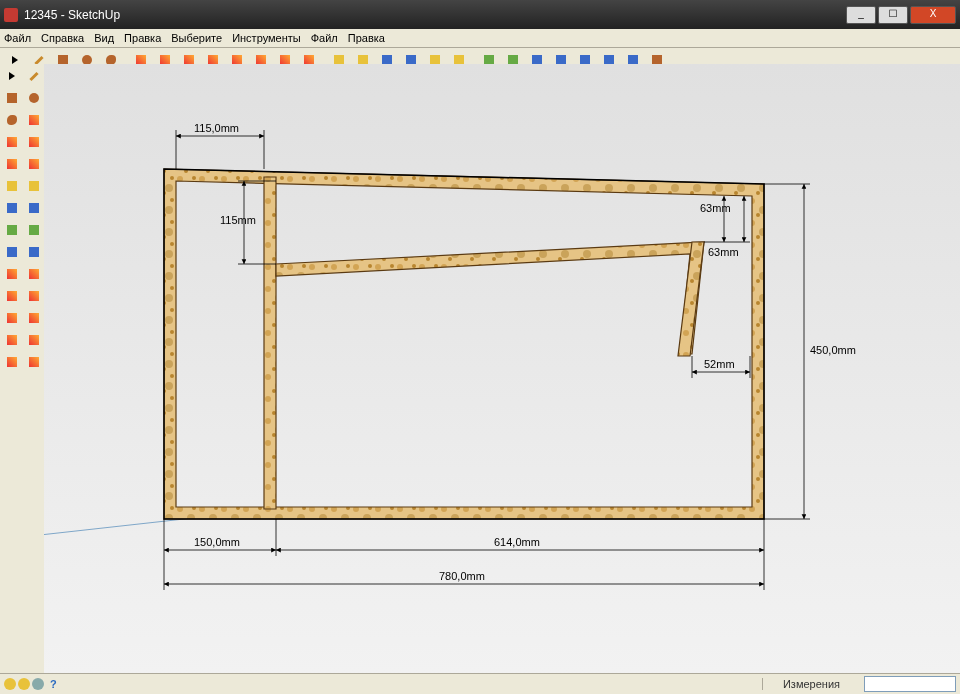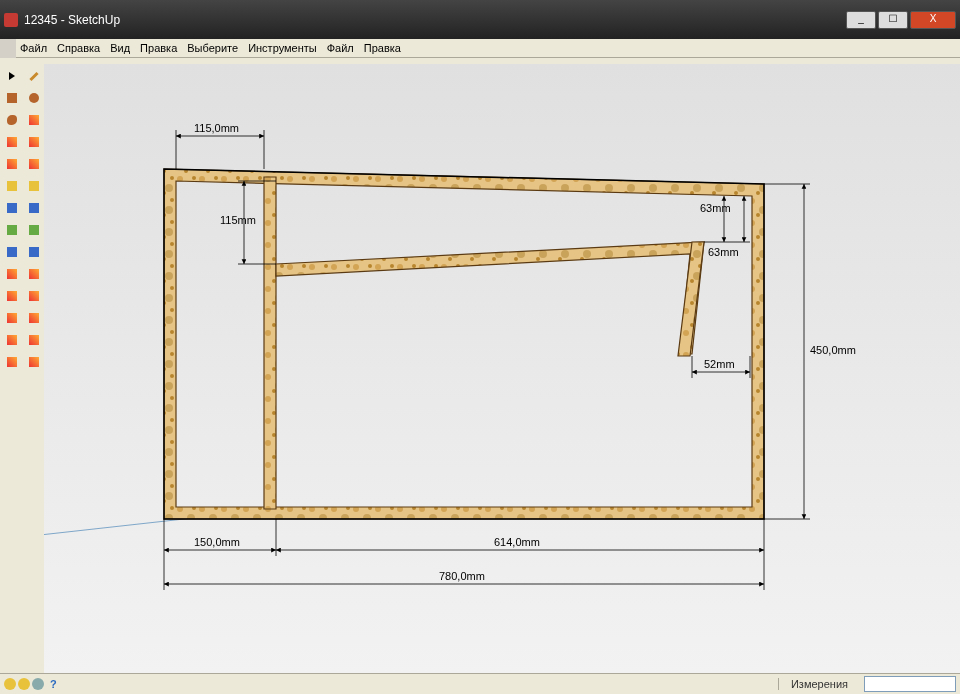--- a/index.html
+++ b/index.html
@@ -1,29 +1,29 @@
 <!DOCTYPE html>
 <html><head>
 <meta charset="utf-8">
 <style>
   html,body{margin:0;padding:0;width:960px;height:694px;overflow:hidden;
     font-family:Tahoma,Arial,sans-serif;font-size:11px;background:#d4d0c8;}
   
-  #titlebar{height:39px;background:linear-gradient(#444,#222);color:#fff;
+  #titlebar{height:29px;background:linear-gradient(#444,#222);color:#fff;
     display:flex;align-items:center;padding:0 4px;font-size:12px;}
   #titlebar .app-icon{width:14px;height:14px;background:#c53a32;
     border-radius:2px;margin-right:6px;display:inline-block;}
   #titlebar .spacer{flex:1;}
   .win-btn{width:28px;height:16px;margin-left:2px;border:1px solid #555;
     background:#ddd;color:#000;font-size:10px;line-height:14px;
     text-align:center;border-radius:2px;}
   .win-btn.close{background:#d24726;color:#fff;width:44px;}
   
   #menubar{height:18px;background:#ece9d8;border-bottom:1px solid #aca899;
-    display:flex;align-items:center;padding:0 4px;margin-left:16px;}
+    display:flex;align-items:center;padding:0 4px;}
   #menubar span{margin-right:10px;color:#000;}
   
   #toolbar{height:24px;background:#ece9d8;border-bottom:1px solid #aca899;
     display:flex;align-items:center;padding:0 4px;gap:2px;}
   .tbtn{width:20px;height:20px;border:1px solid transparent;border-radius:3px;
     display:flex;align-items:center;justify-content:center;}
   .tsep{width:4px;}
   
   .i-arrow{width:0;height:0;border-left:6px solid #000;border-top:4px solid transparent;border-bottom:4px solid transparent;}
   .i-pencil{width:10px;height:3px;background:#c98a2b;transform:rotate(-45deg);}
@@ -46,21 +46,21 @@
   
   svg#drawing{position:absolute;left:0;top:0;}
   .dim-text{font:11px Arial;fill:#000;}
   .dim-line{stroke:#000;stroke-width:.8;fill:none;}
   
   #status{position:absolute;left:0;right:0;bottom:0;height:20px;
     background:#ece9d8;border-top:1px solid #aca899;display:flex;
     align-items:center;padding:0 4px;font-size:11px;color:#333;}
   .sb-icon{width:12px;height:12px;border-radius:50%;margin-right:2px;}
   #status .spacer{flex:1;}
-  #status .meas-label{border-left:1px solid #aca899;padding:0 12px;text-align:center;}
+  #status .meas-label{border-left:1px solid #aca899;padding:0 20px;text-align:center;}
   #status .meas-box{width:90px;height:14px;background:#fff;
     border:1px solid #7f9db9;margin-left:4px;}
 </style>
 </head>
 <body>
 
 <div id="titlebar">
   <span class="app-icon"></span>
   <span>12345 - SketchUp</span>
   <span class="spacer"></span>

